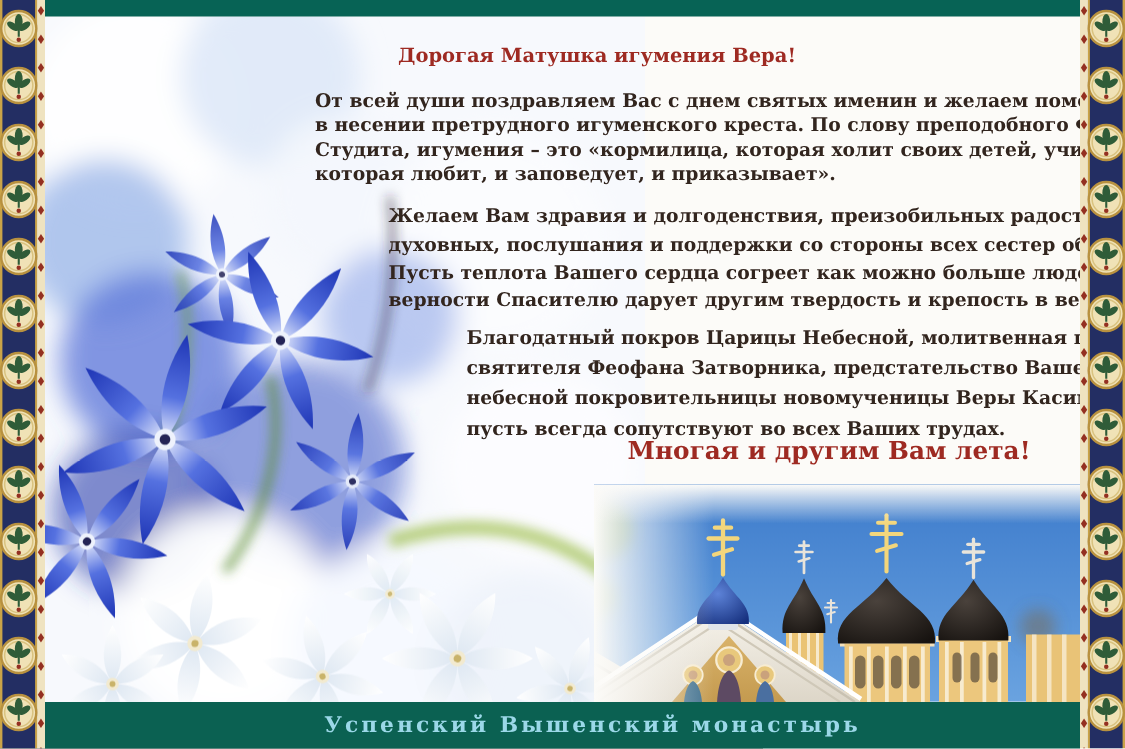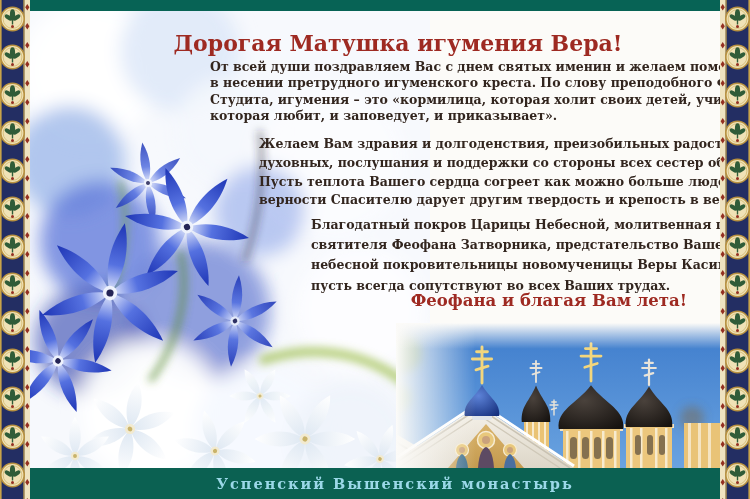--- a/index.html
+++ b/index.html
@@ -21,21 +21,21 @@
   .banner span{
     color:#9bd8e8;font-size:14.5px;font-weight:bold;letter-spacing:2px;
   }
   
   .flowers{position:absolute;left:30px;top:11px;width:400px;height:457px;z-index:1;}
   .church{position:absolute;left:396px;top:323px;width:324px;height:145px;z-index:2;}
   
   .content{position:absolute;inset:0;z-index:10;color:#32251e;}
   .title{
     position:absolute;left:398px;top:30px;transform:translateX(-50%);
-    margin:0;font-size:22px;font-weight:bold;color:#9e2a22;white-space:nowrap;text-align:right;
+    margin:0;font-size:13px;font-weight:bold;color:#9e2a22;white-space:nowrap;text-align:right;
   }
   .para{position:absolute;font-size:12.5px;font-weight:bold;}
   .para .line{white-space:nowrap;}
   .p1{left:210px;top:59px;line-height:16.4px;}
   .p2{left:259px;top:135px;line-height:18.8px;}
   .p3{left:311px;top:215px;line-height:20.2px;}
   .closing{
     position:absolute;left:687px;top:291px;transform:translateX(-100%);
     font-size:16.5px;font-weight:bold;color:#9e2a22;white-space:nowrap;
   }
@@ -316,20 +316,20 @@
         <div class="line">духовных, послушания и поддержки со стороны всех сестер обители.</div>
         <div class="line">Пусть теплота Вашего сердца согреет как можно больше людей, а пример</div>
         <div class="line">верности Спасителю дарует другим твердость и крепость в вере.</div>
       </div>
     <div class="para p3">
         <div class="line">Благодатный покров Царицы Небесной, молитвенная помощь</div>
         <div class="line">святителя Феофана Затворника, предстательство Вашей</div>
         <div class="line">небесной покровительницы новомученицы Веры Касимовской</div>
         <div class="line">пусть всегда сопутствуют во всех Ваших трудах.</div>
       </div>
-    <div class="closing">Феофана и благая Вам лета!</div>
+    <div class="closing">Многая и другим Вам лета!</div>
   </div>
 
   <div class="banner">
     <span>Успенский Вышенский монастырь</span>
   </div>
 
 </div>
 
 </body></html>

